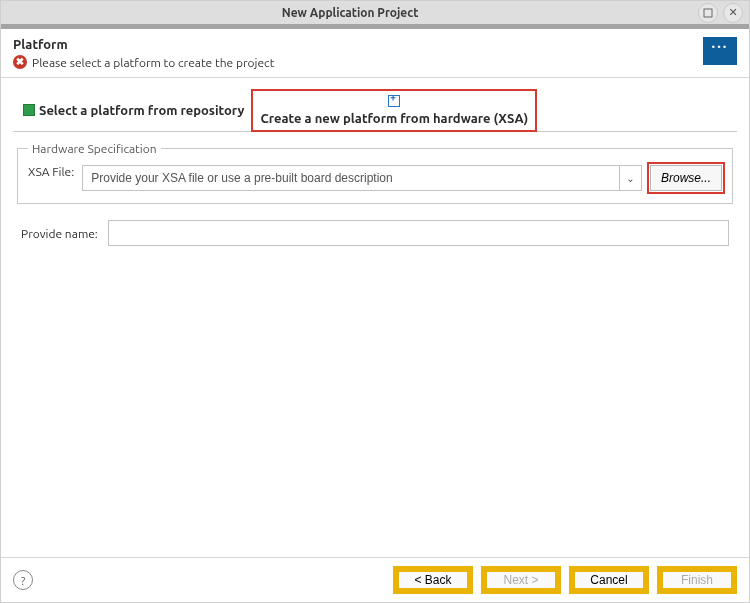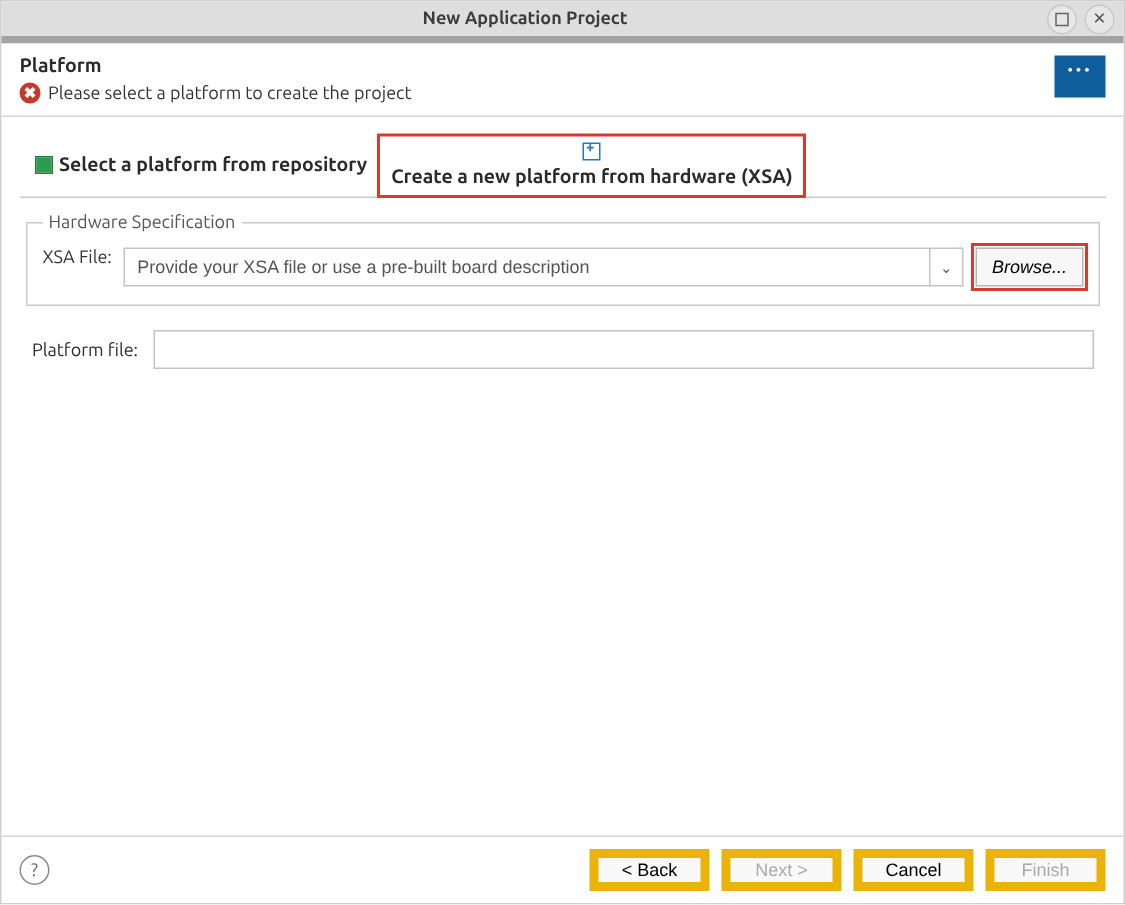--- a/index.html
+++ b/index.html
@@ -257,21 +257,21 @@
             <input type="text" placeholder="Provide your XSA file or use a pre-built board description" style="">
             <div class="chev">
               <span>⌄</span>
             </div>
           </div>
           <button class="browse-btn">Browse...</button>
         </div>
       </fieldset>
 
       <div class="plat-row">
-        <label>Platform file:</label>
+        <label>Provide name:</label>
         <input type="text" value="" style="">
       </div>
     </div>
   </div>
 
   <div class="footer">
     <div class="help-icon">
       <span>?</span>
     </div>
     <div class="spacer"></div>

